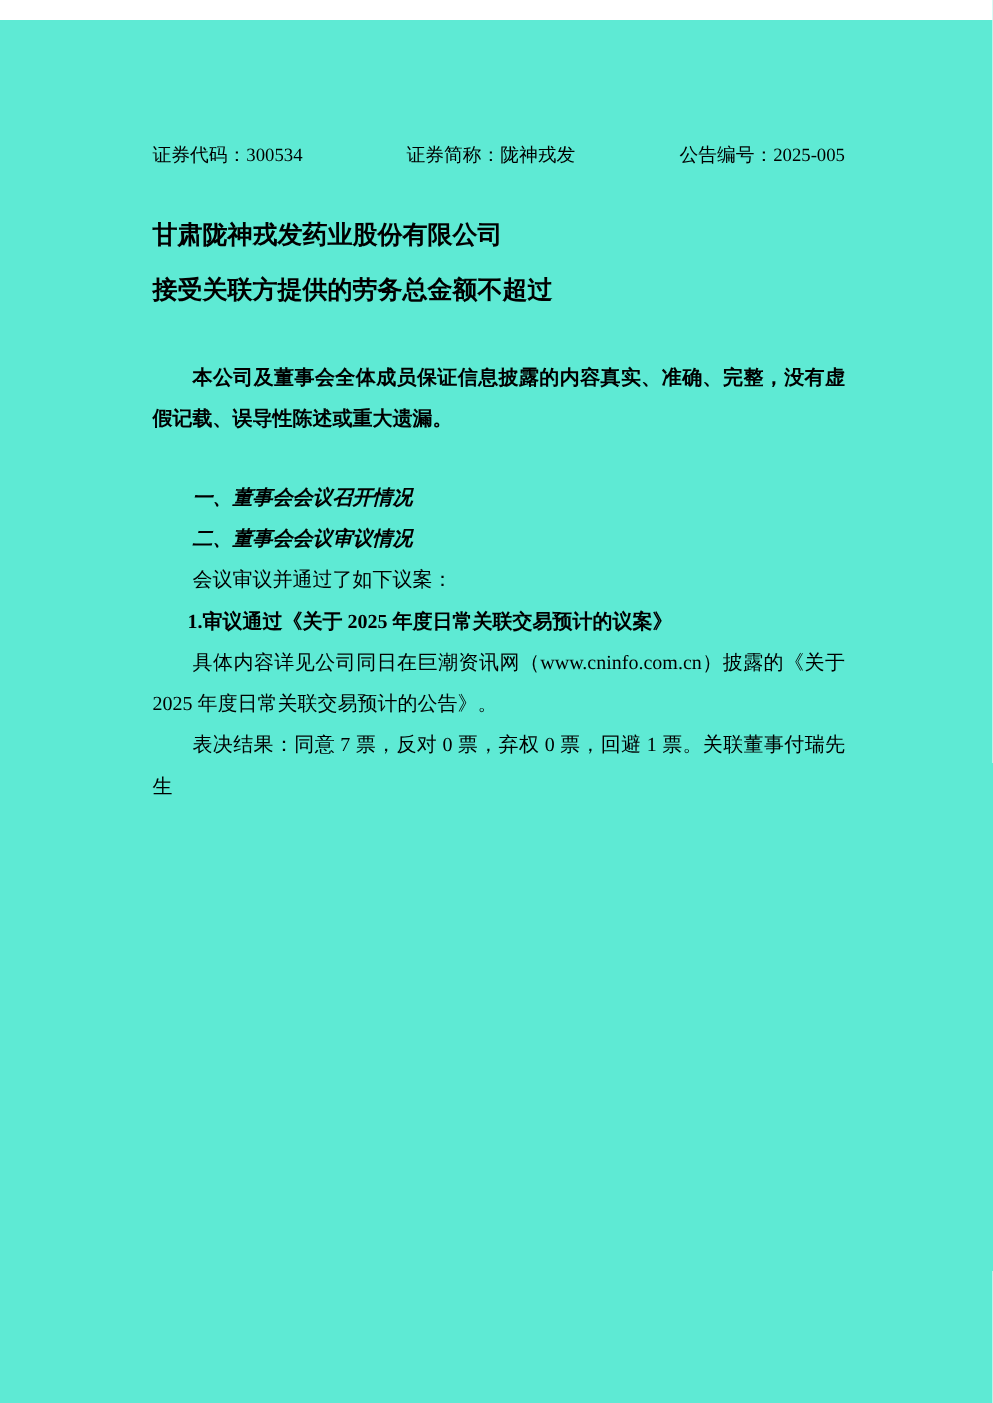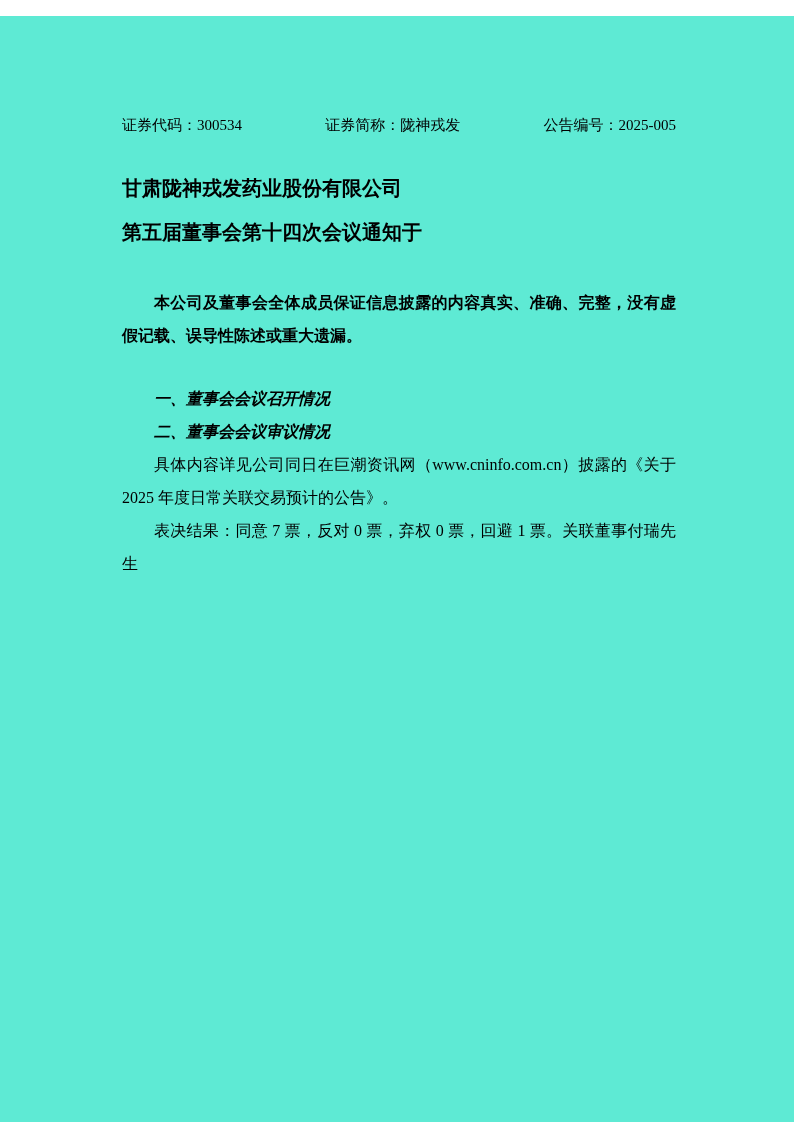--- a/index.html
+++ b/index.html
@@ -66,33 +66,35 @@
 <div class="page">
 
   <div class="doc-header">
     <span>证券代码：300534</span>
     <span>证券简称：陇神戎发</span>
     <span>公告编号：2025-005</span>
   </div>
 
   <div class="doc-title">
     <div>甘肃陇神戎发药业股份有限公司</div>
-    <div>第五届董事会第十四次会议通知于</div>
+    <div>接受关联方提供的劳务总金额不超过</div>
   </div>
 
   <div class="body-text">
 
     <p class="para statement">本公司及董事会全体成员保证信息披露的内容真实、准确、完整，没有虚假记载、误导性陈述或重大遗漏。</p>
 
     <p class="section-heading first">一、董事会会议召开情况</p>
 
 
     <p class="section-heading">二、董事会会议审议情况</p>
 
+    <p class="para">会议审议并通过了如下议案：</p>
 
+    <p class="item-heading">1.审议通过《关于 2025 年度日常关联交易预计的议案》</p>
 
 
     <p class="para">具体内容详见公司同日在巨潮资讯网（www.cninfo.com.cn）披露的《关于 2025 年度日常关联交易预计的公告》。</p>
 
     <p class="para">表决结果：同意 7 票，反对 0 票，弃权 0 票，回避 1 票。关联董事付瑞先生</p>
 
   </div>
 
 </div>
 

